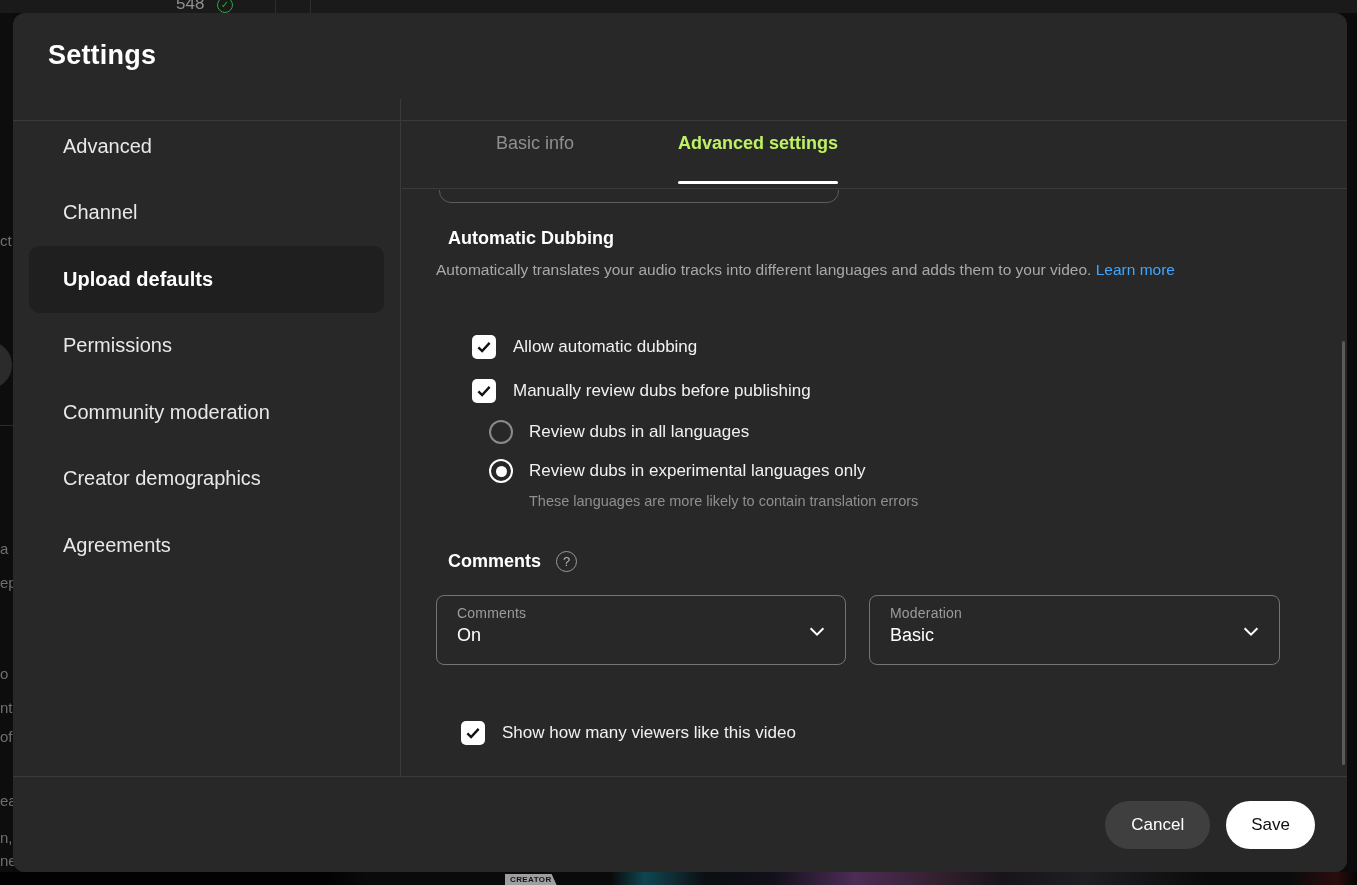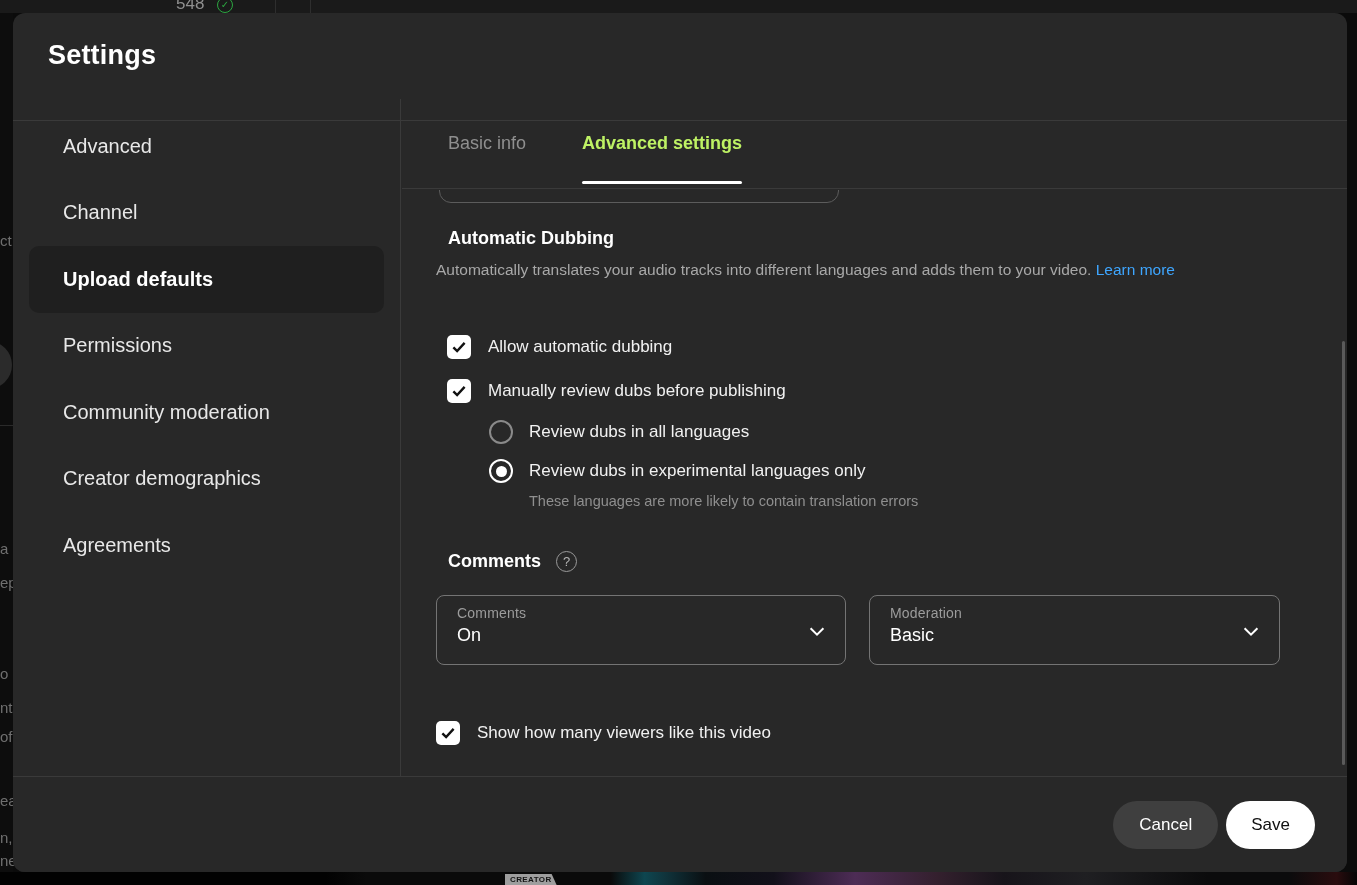--- a/index.html
+++ b/index.html
@@ -34,33 +34,33 @@
   
   .sidebar { position:absolute; left:0; top:86px; width:388px; bottom:96px; border-right:1px solid #3a3a3a; padding-top:14px; }
   .sb-item { height:66.5px; margin:0 16px; padding-left:34px; display:flex; align-items:center;
              border-radius:10px; font-size:20px; color:#e8e8e8; cursor:pointer; }
   .sb-item.selected { background:#1f1f1f; font-weight:700; color:#fff; }
 
   
   .tabbar { position:absolute; left:389px; right:0; top:86px; height:90px; border-bottom:1px solid #3a3a3a;
             display:flex; align-items:center; padding-left:46px; gap:56px; }
   .tab { position:relative; height:100%; display:flex; align-items:center; font-size:18px;
-         font-weight:500; color:#8f8f8f; cursor:pointer; }
+         font-weight:500; color:#8f8f8f; cursor:pointer;margin-left:48px; }
   .tab.active { color:#bef264; font-weight:600; }
   .tab.active::after { content:""; position:absolute; left:0; right:0; bottom:4px; height:3.5px;
                        background:#fff; border-radius:4px; }
 
   
   .content { position:absolute; left:389px; right:0; top:177px; bottom:96px; overflow:hidden; }
   .partial-field { position:absolute; left:37px; top:-16px; width:400px; height:29px;
                    border:1px solid #5c5c5c; border-radius:12px; }
   .section-heading { position:absolute; left:34px; font-size:18px; font-weight:700; color:#fff;margin-left:12px; }
   .dub-desc { position:absolute; left:34px; top:66px; width:840px; font-size:15.5px; line-height:28.5px; color:#a8a8a8; }
   .dub-desc a { color:#3ea6ff; text-decoration:none; cursor:pointer; }
-  .check-row { position:absolute; display:flex; align-items:center; gap:17px; cursor:pointer; }
+  .check-row { position:absolute; display:flex; align-items:center; gap:17px; cursor:pointer;margin-left:25px; }
   .checkbox { width:24px; height:24px; background:#fff; border-radius:5px; display:flex;
               align-items:center; justify-content:center; flex:0 0 auto; }
   .check-label { font-size:17px; color:#f1f1f1; }
   .radio-row { position:absolute; display:flex; align-items:center; gap:16px; cursor:pointer; }
   .radio { width:24px; height:24px; border-radius:50%; border:2.5px solid #8a8a8a; flex:0 0 auto;
            display:flex; align-items:center; justify-content:center; }
   .radio.selected { border-color:#fff; }
   .radio .dot { width:11px; height:11px; border-radius:50%; background:#fff; }
   .helper-text { position:absolute; left:127px; top:303px; font-size:14.5px; color:#8f8f8f; }
   .comments-head { position:absolute; left:34px; top:361px; display:flex; align-items:center; gap:15px; }
@@ -69,21 +69,21 @@
   .dd-field { position:absolute; top:405px; height:70px; border:1px solid #747474; border-radius:8px; cursor:pointer; }
   .dd-label { position:absolute; left:20px; top:9px; font-size:14px; color:#9c9c9c; letter-spacing:.2px; }
   .dd-value { position:absolute; left:20px; top:29px; font-size:18px; color:#fff; }
   .dd-chevron { position:absolute; right:17px; top:24px; }
   .scroll-thumb { position:absolute; right:2px; top:328px; width:3px; height:424px; background:#5a5a5a;
                   border-radius:2px; z-index:3; }
 
   
   .modal-footer { position:absolute; left:0; right:0; bottom:0; height:96px; background:#282828;
                   border-top:1px solid #3a3a3a; display:flex; align-items:center; justify-content:flex-end;
-                  padding-right:32px; gap:8px; }
+                  padding-right:32px; gap:16px; }
   .btn { height:48px; border:none; border-radius:24px; font-size:17px; font-weight:500;
          font-family:"Liberation Sans", sans-serif; cursor:pointer; display:flex; align-items:center; }
   .btn-cancel { background:#3f3f3f; color:#fff; padding:0 26px; }
   .btn-save { background:#fff; color:#0f0f0f; padding:0 25px; }
 </style>
 </head>
 <body>
 
 <div class="screen">
 

